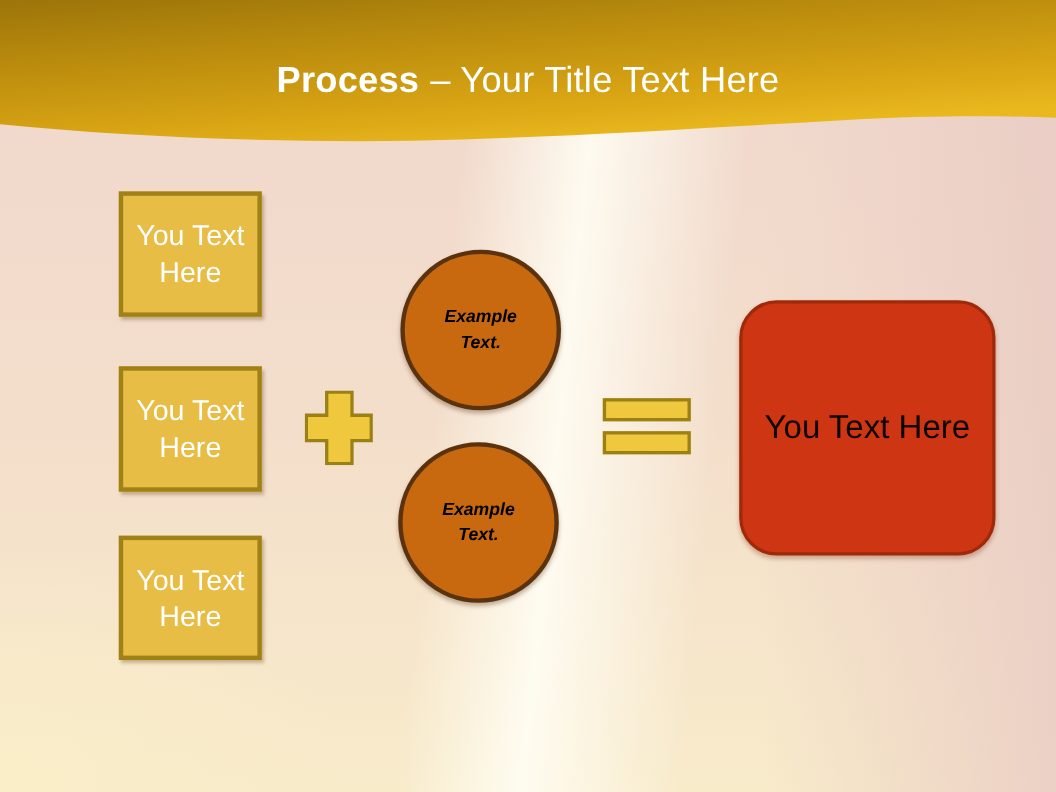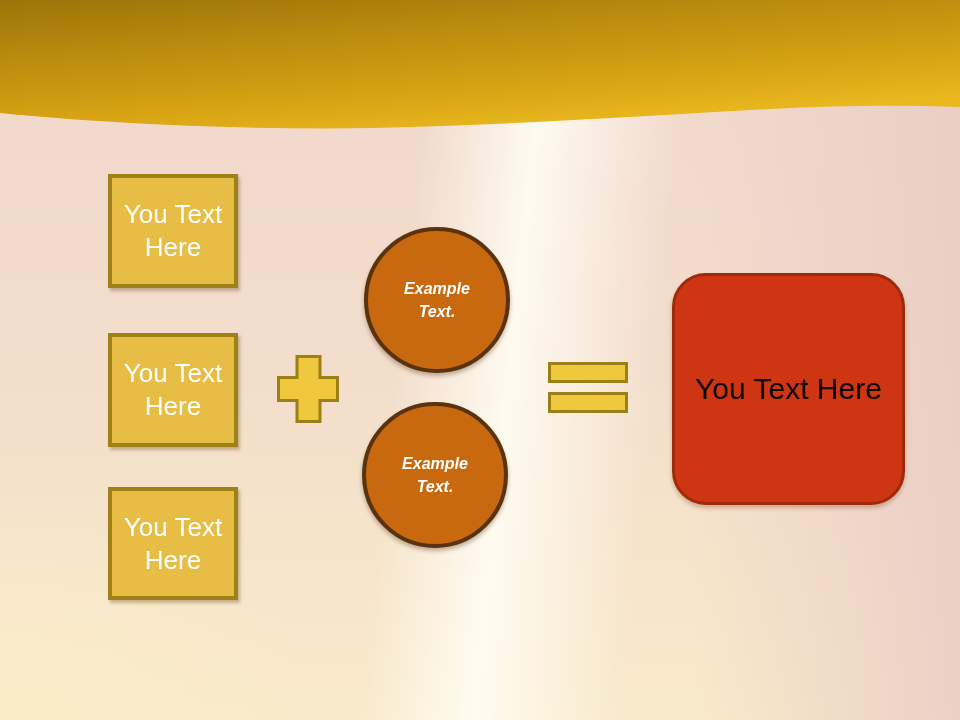--- a/index.html
+++ b/index.html
@@ -105,21 +105,21 @@
     border: 4px solid #5a330e;
     box-shadow: 0 3px 4px rgba(80,40,10,0.35);
     display: flex;
     align-items: center;
     justify-content: center;
     text-align: center;
   }
   .circle1 { left: 364px; top: 227px; }
   .circle2 { left: 362px; top: 402px; }
   .circle-label {
-    color: #ffffff;
+    color: #000000;
     font-size: 16px;
     font-weight: 700;
     font-style: italic;
     line-height: 23px;
     width: 84px;
   }
 
   
   .result-box {
     position: absolute;
@@ -152,20 +152,23 @@
       <linearGradient id="goldgrad" x1="0" y1="0" x2="0.55" y2="1">
         <stop offset="0%" stop-color="#9c7409"></stop>
         <stop offset="40%" stop-color="#bd8e0e"></stop>
         <stop offset="75%" stop-color="#d8a414"></stop>
         <stop offset="100%" stop-color="#e9b81e"></stop>
       </linearGradient>
     </defs>
     <path d="M0,0 H960 V107 C905,105 845,105 770,109 C645,116 510,125 375,128 C245,130 110,124 0,113 Z" fill="url(#goldgrad)"></path>
   </svg>
 
+  <div class="slide-title">
+    <span class="t-bold">Process</span><span class="t-rest">– Your Title Text Here</span>
+  </div>
 
   <div class="ybox ybox1">
     <span class="ybox-label">You Text Here</span>
   </div>
   <div class="ybox ybox2">
     <span class="ybox-label">You Text Here</span>
   </div>
   <div class="ybox ybox3">
     <span class="ybox-label">You Text Here</span>
   </div>

